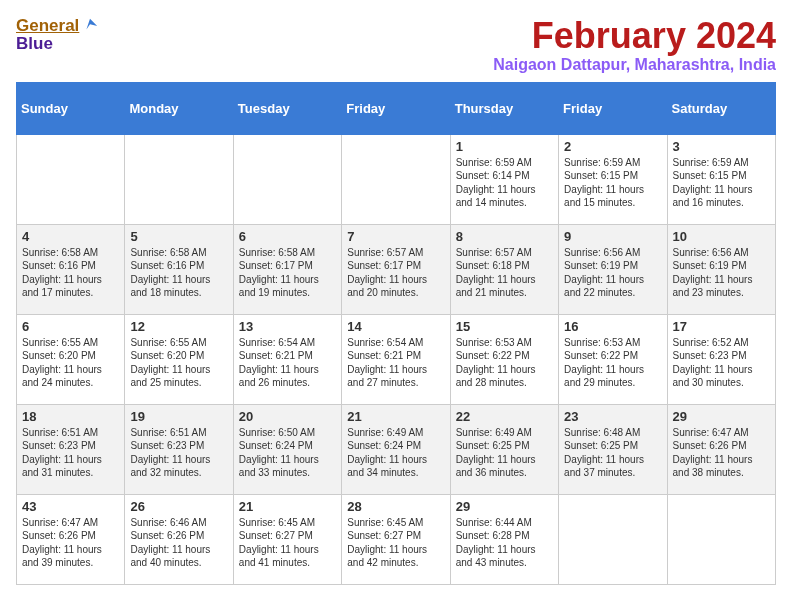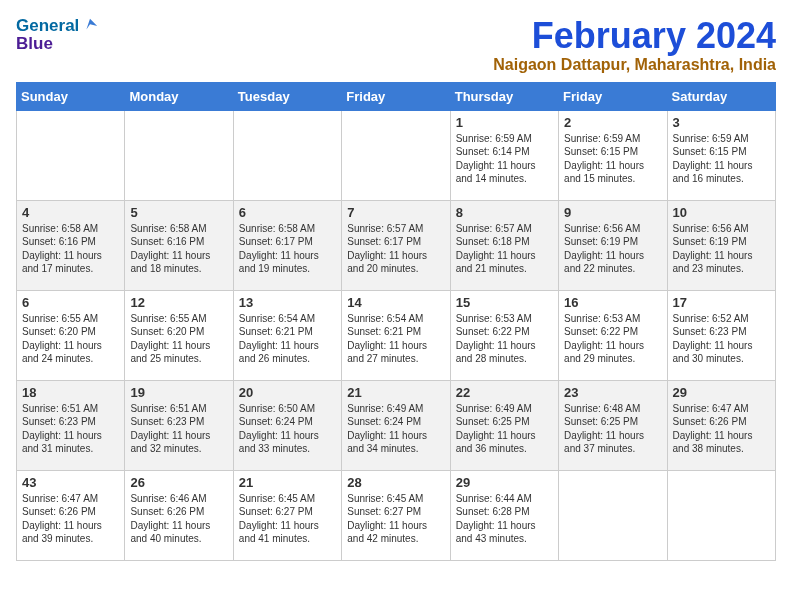--- a/index.html
+++ b/index.html
@@ -20,39 +20,39 @@
       display: flex;
       flex-direction: column;
       align-items: flex-start;
     }
     .title-block {
       text-align: right;
     }
     .calendar-title {
       font-size: 36px;
       font-weight: bold;
-      color: #1d4ed8;
+      color: #b91c1c;
       line-height: 1.1;
     }
     .calendar-subtitle {
       font-size: 16px;
       font-weight: bold;
-      color: #a16207;
+      color: #8b5cf6;
     }
     table {
       width: 100%;
       border-collapse: collapse;
       border: 1px solid #ccc;
     }
     thead th {
       background-color: #3a7bd5;
       color: #fff;
       font-size: 13px;
       font-weight: bold;
-      padding: 6px 4px;
+      padding: 18px 4px;
       text-align: left;
       border: 1px solid #3a7bd5;
     }
     tbody td {
       vertical-align: top;
       border: 1px solid #ccc;
       padding: 4px 5px;
       width: calc(100% / 7);
       min-height: 80px;
       height: 90px;
@@ -81,21 +81,21 @@
     .empty-cell {
       background-color: inherit !important;
     }
   </style>
 </head>
 <body>
 
 <div class="header-area">
   <div class="logo">
     <div style="display:flex;align-items:center;gap:2px;">
-      <span style="font-size:17px;font-weight:bold;color:#0369a1;">General</span>
+      <span style="font-size:17px;font-weight:bold;color:#a16207;text-decoration:underline;">General</span>
       <svg width="18" height="18" viewBox="0 0 20 20">
         <polygon points="10,2 18,10 10,8 6,14" fill="#3a7bd5"></polygon>
       </svg>
     </div>
     <span style="font-size:17px;font-weight:bold;color:#4c1d95;margin-top:-2px;">Blue</span>
   </div>
   <div class="title-block">
     <div class="calendar-title">February 2024</div>
     <div class="calendar-subtitle">Naigaon Dattapur, Maharashtra, India</div>
   </div>

